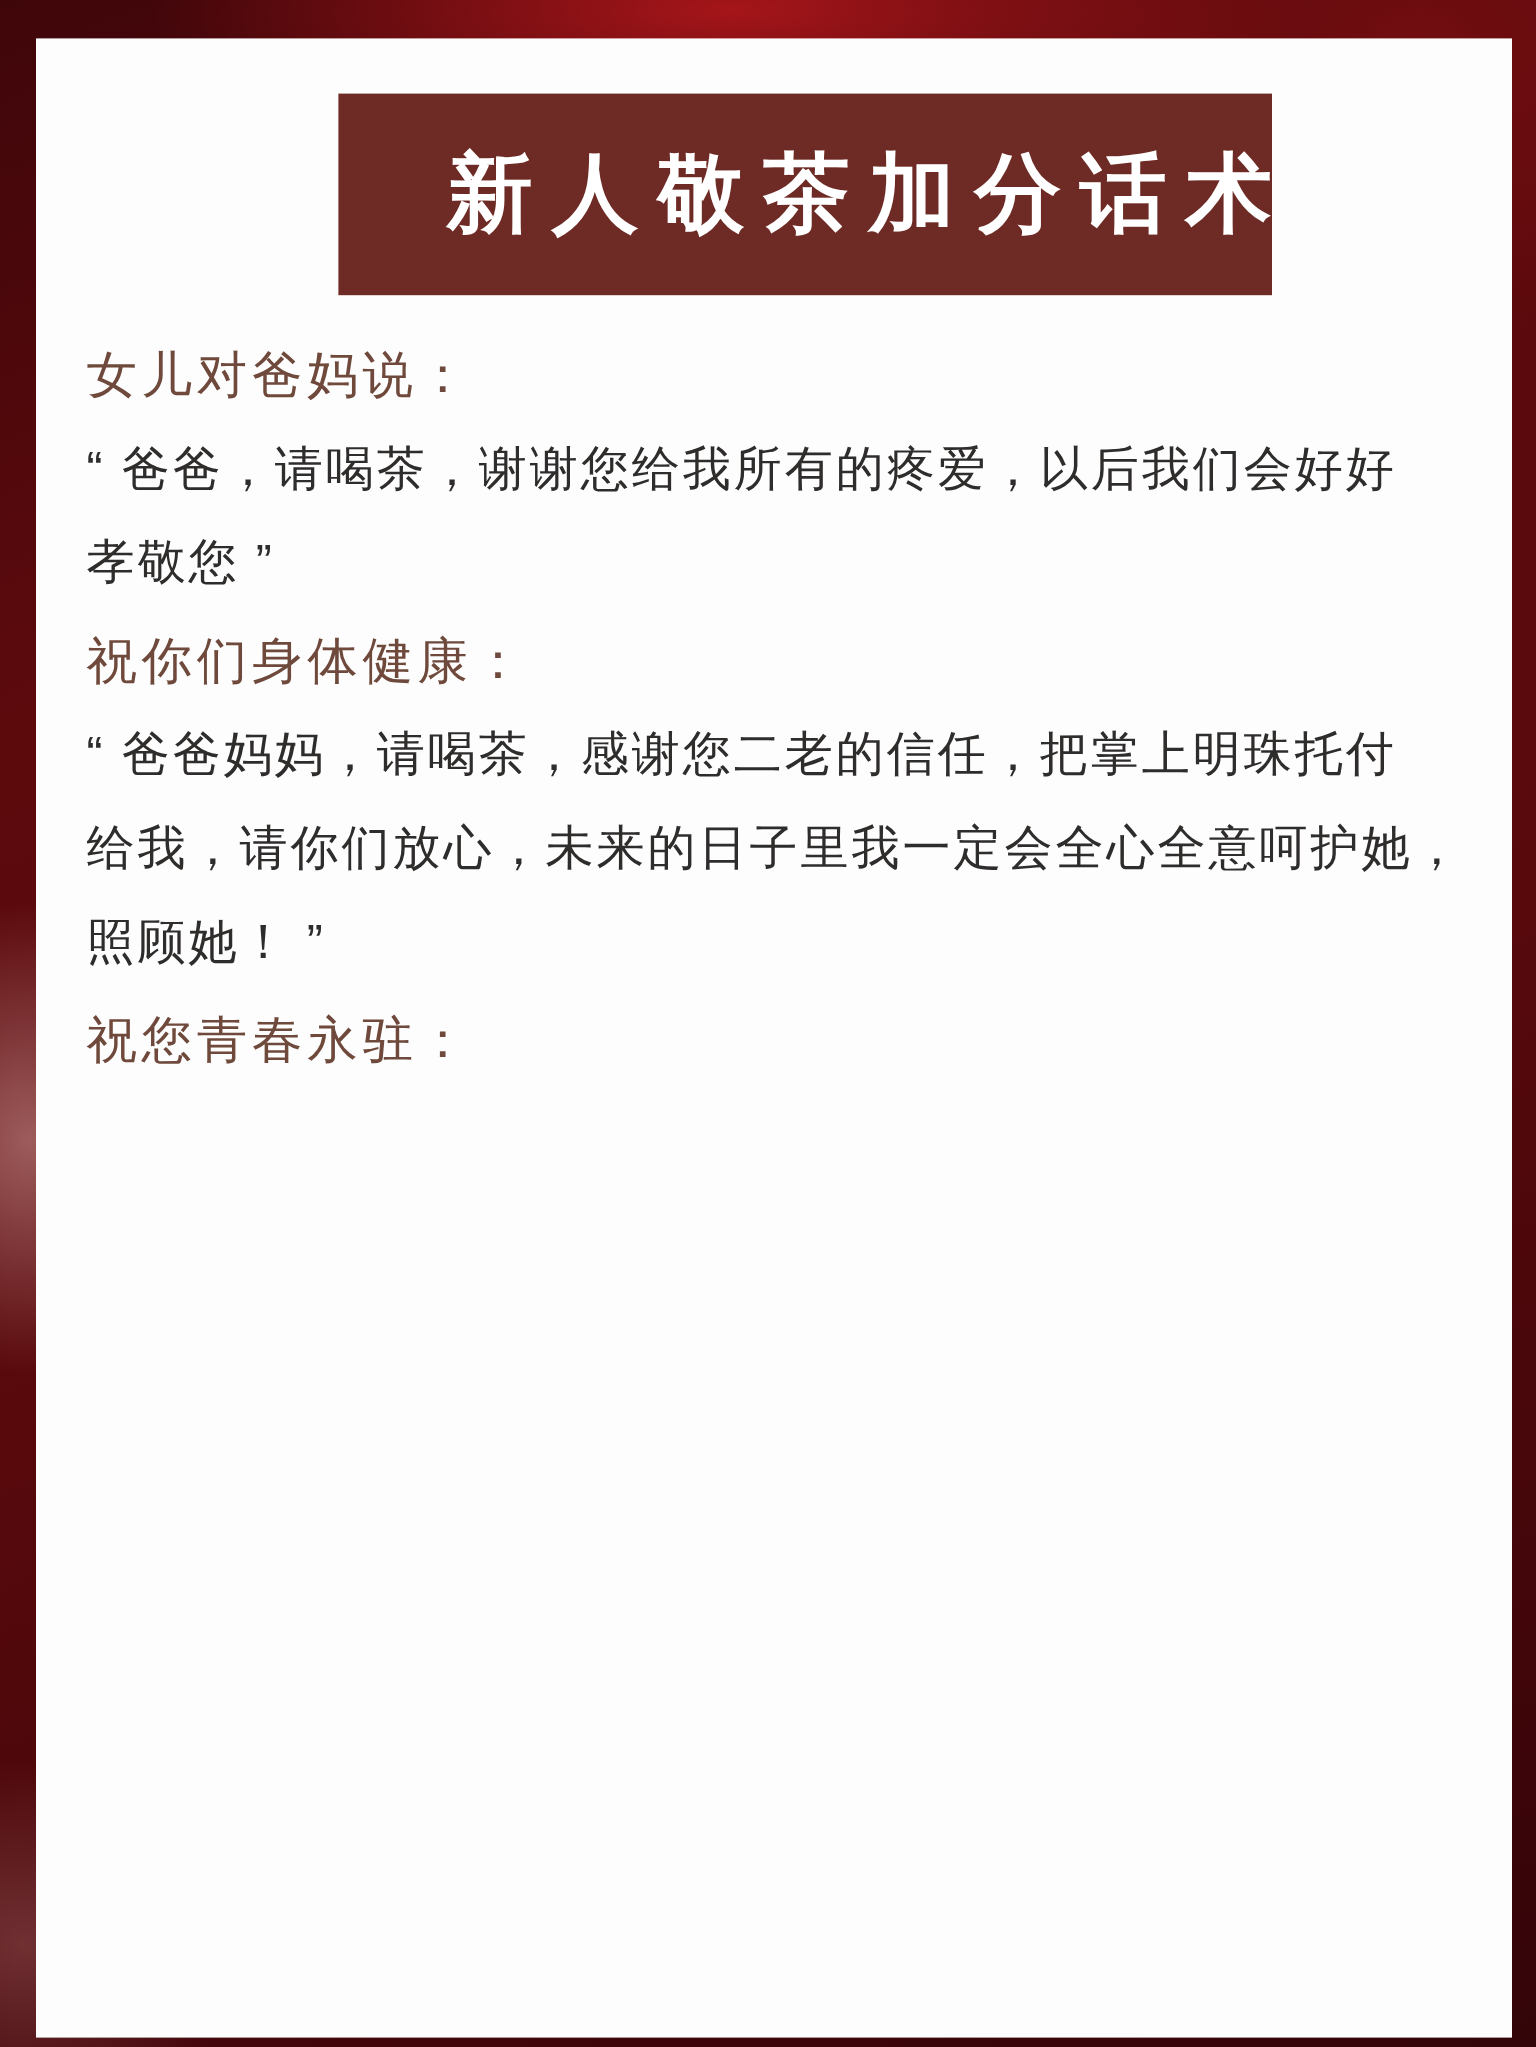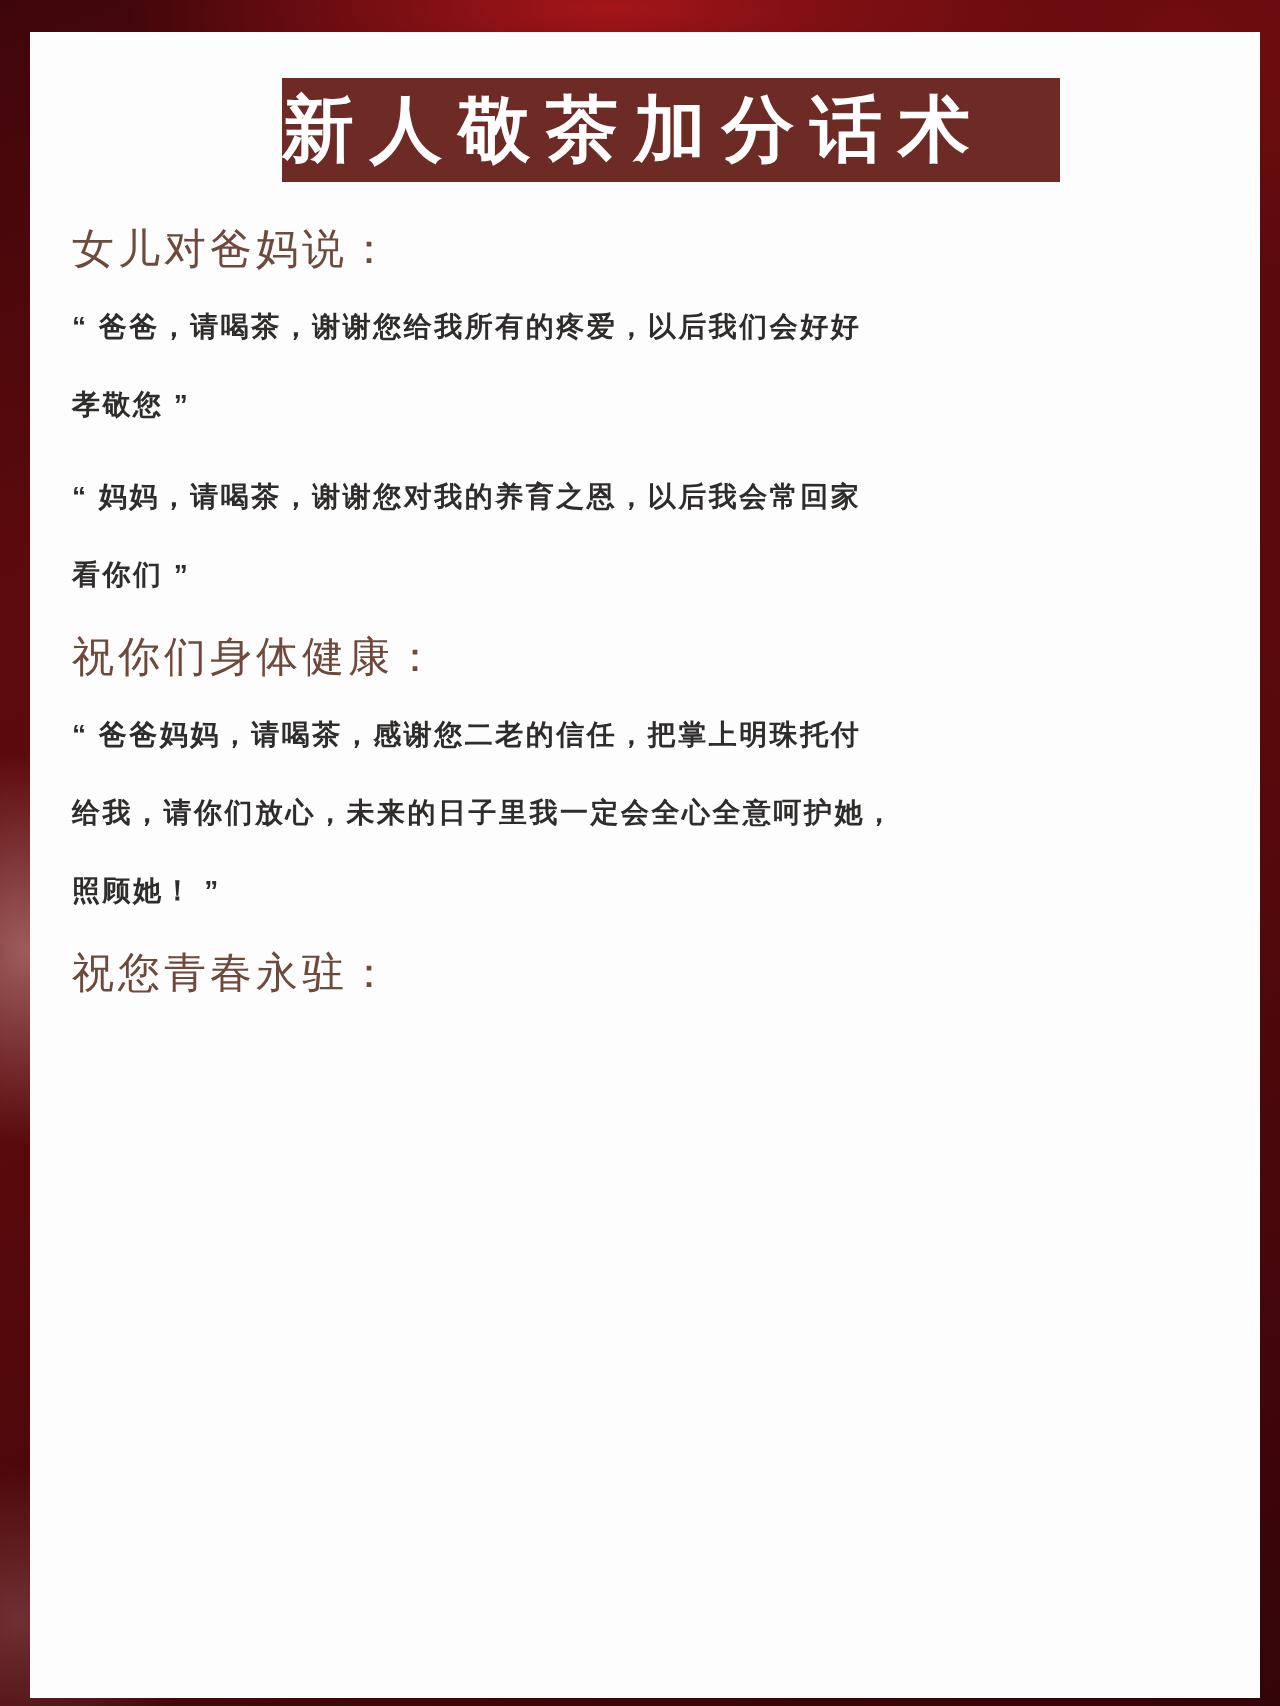--- a/index.html
+++ b/index.html
@@ -27,25 +27,25 @@
     position: absolute;
     left: 30px;
     top: 32px;
     width: 1230px;
     height: 1666px;
     background: #fdfdfd;
   }
   .title-banner {
     margin: 46px 0 0 252px;
     width: 778px;
-    height: 104px;
+    height: 168px;
     background: #6e2a24;
     display: flex;
     align-items: center;
-    justify-content: flex-start;
+    justify-content: flex-end;
   }
   .title-banner h1 {
     margin: 0;
     color: #ffffff;
     font-size: 72px;
     font-weight: bold;
     letter-spacing: 16px;
     margin-right: -16px; 
     white-space: nowrap;
   }
@@ -58,22 +58,22 @@
     font-weight: 400;
     line-height: 50px;
     letter-spacing: 4px;
     color: #6f4a3c;
   }
   .section:first-child .section-header {
     margin-top: 42px;
   }
   .para {
     margin: 0 0 14px 0;
-    font-size: 28px;
-    font-weight: 700;
+    font-size: 40px;
+    font-weight: 400;
     line-height: 78px;
     letter-spacing: 2.5px;
     color: #2f2d2c;
     white-space: pre-line;
   }
 </style>
 </head>
 <body>
 
 <div class="page">
@@ -81,22 +81,20 @@
     <div class="title-banner">
       <h1>新人敬茶加分话术</h1>
     </div>
     <div class="content" id="sections-root">
   <section class="section">
     <h2 class="section-header">女儿对爸妈说：</h2>
 
   <p class="para">“ 爸爸，请喝茶，谢谢您给我所有的疼爱，以后我们会好好
 孝敬您 ”</p>
 
-  <p class="para">“ 妈妈，请喝茶，谢谢您对我的养育之恩，以后我会常回家
-看你们 ”</p>
 </section>
 
   <section class="section">
     <h2 class="section-header">祝你们身体健康：</h2>
 
   <p class="para">“ 爸爸妈妈，请喝茶，感谢您二老的信任，把掌上明珠托付
 给我，请你们放心，未来的日子里我一定会全心全意呵护她，
 照顾她！ ”</p>
 </section>
 

